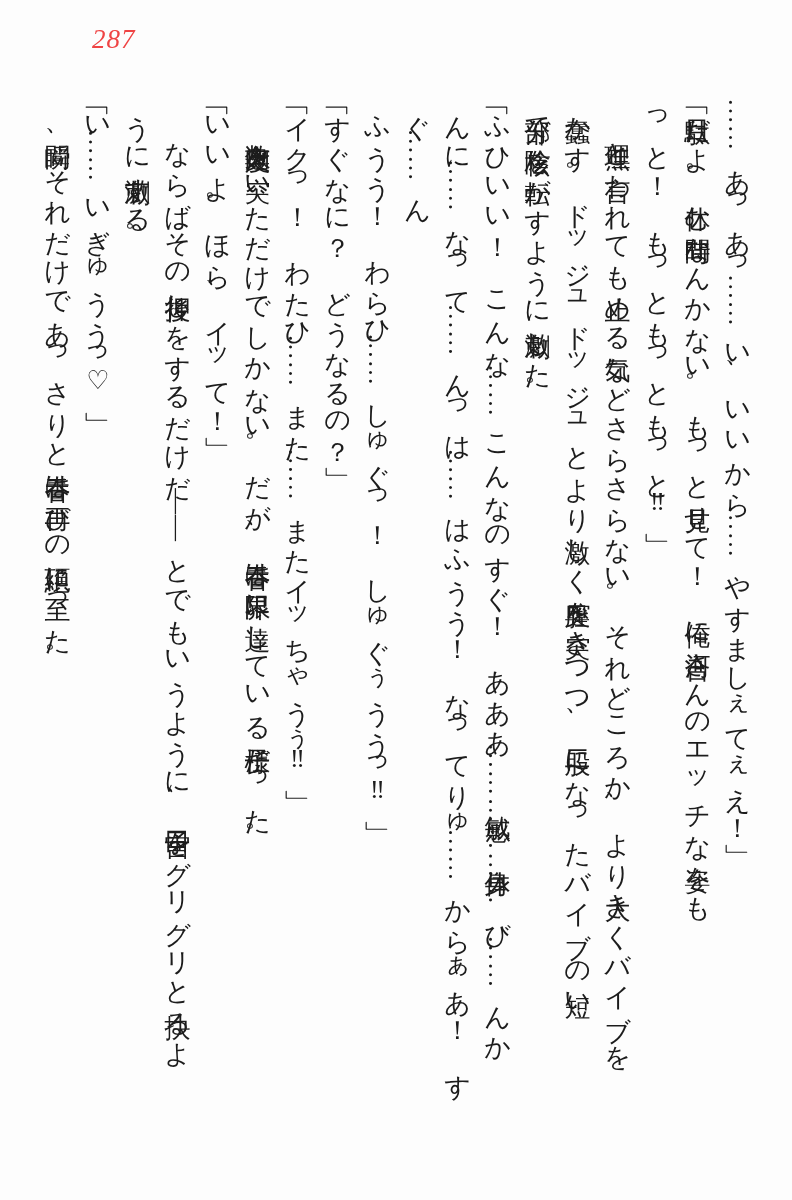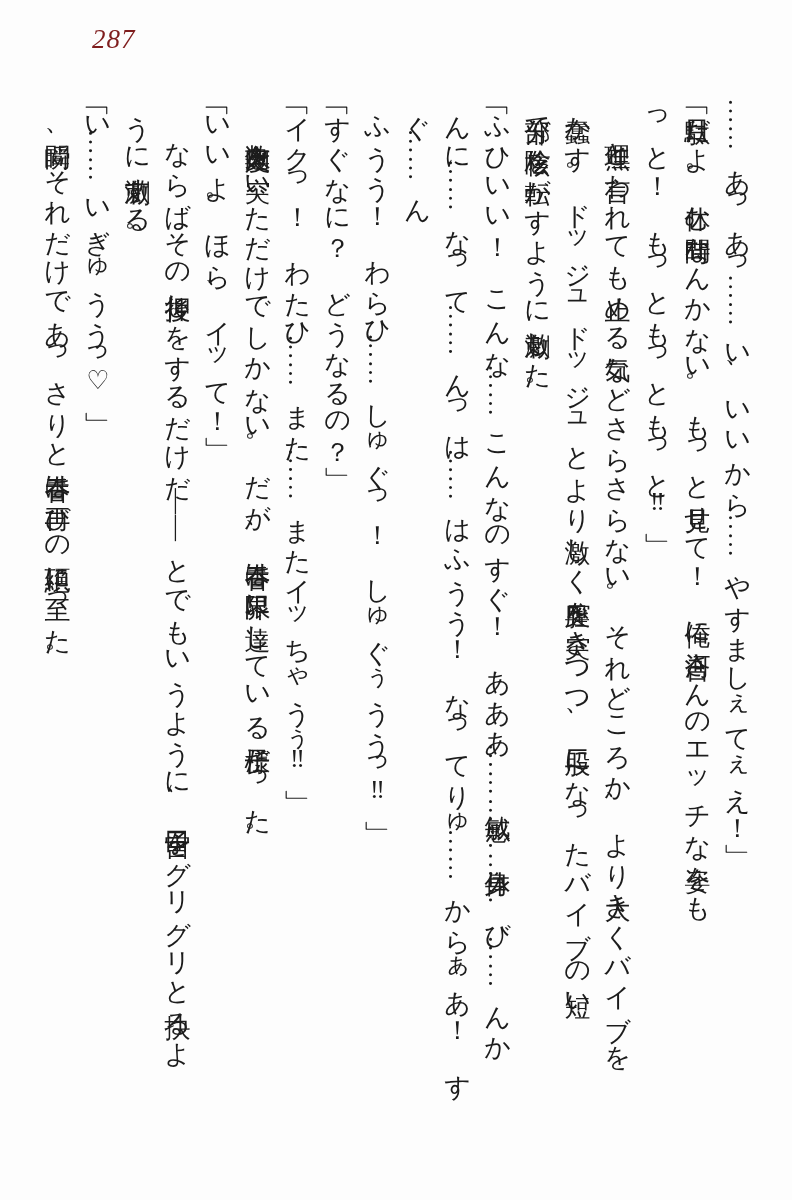--- a/index.html
+++ b/index.html
@@ -16,21 +16,21 @@
     font-family: "Liberation Serif", "DejaVu Serif", serif;
     color: #1c1c1c;
   }
   .page-number {
     position: absolute;
     top: 24px;
     left: 92px;
     font-size: 27px;
     font-style: italic;
     letter-spacing: 1px;
-    color: #7f1d1d;
+    color: #ef4444;
   }
   .text-block {
     position: absolute;
     top: 98px;
     right: 35px;
     height: 1030px;
     writing-mode: vertical-rl;
     text-orientation: mixed;
     font-size: 26px;
     line-height: 40px;

